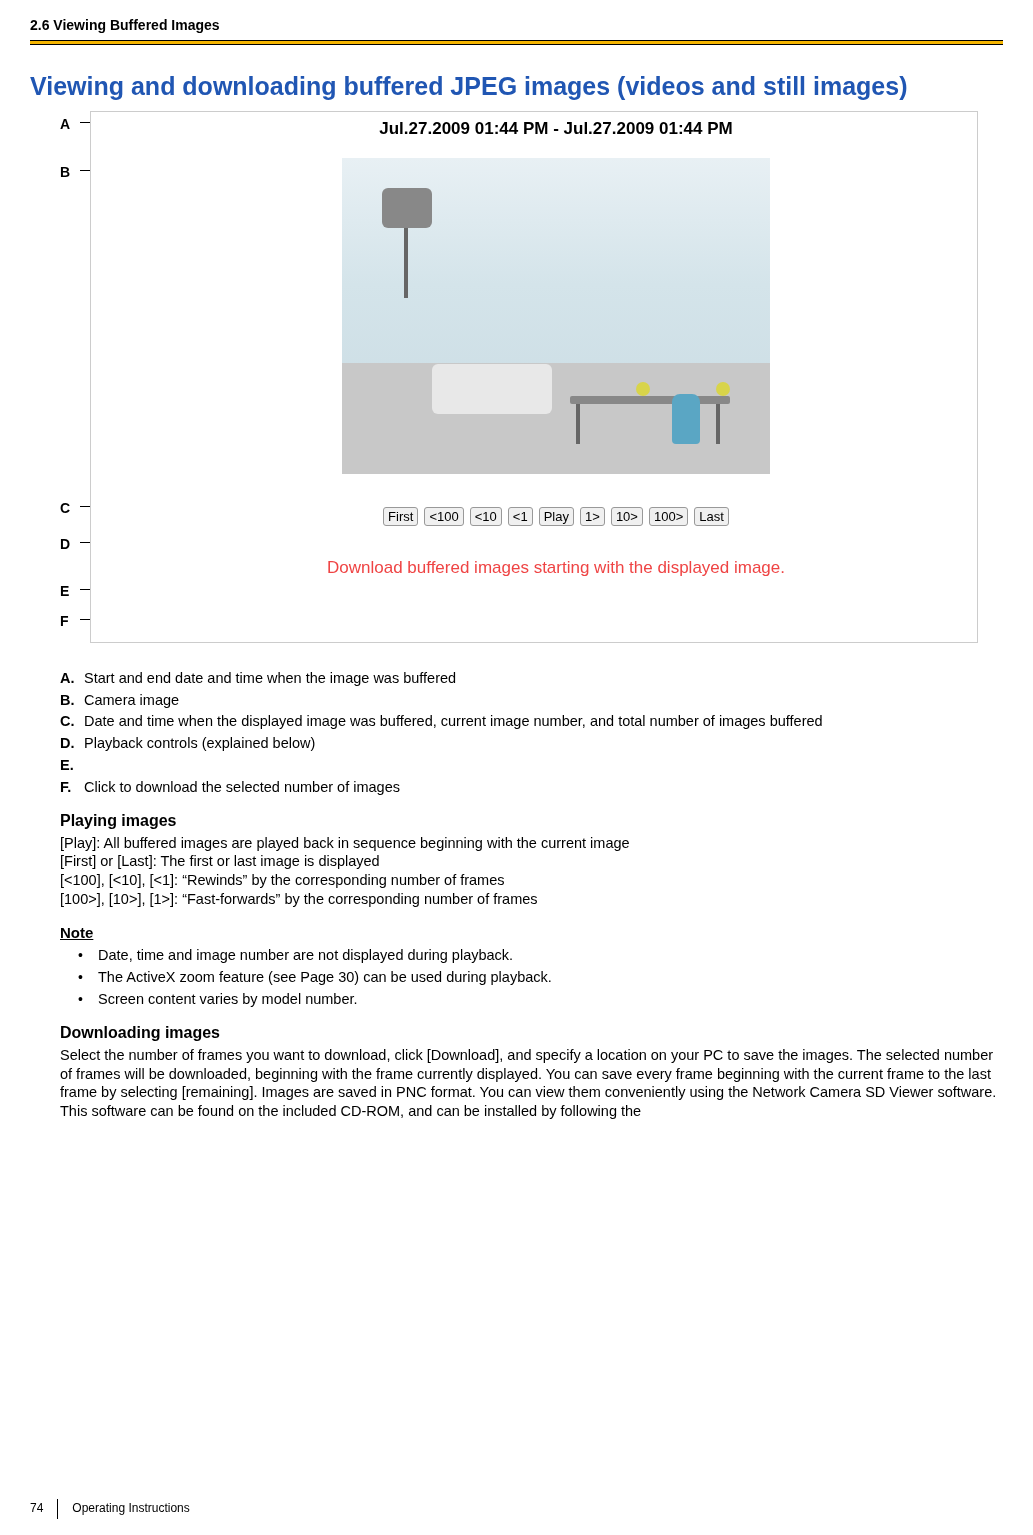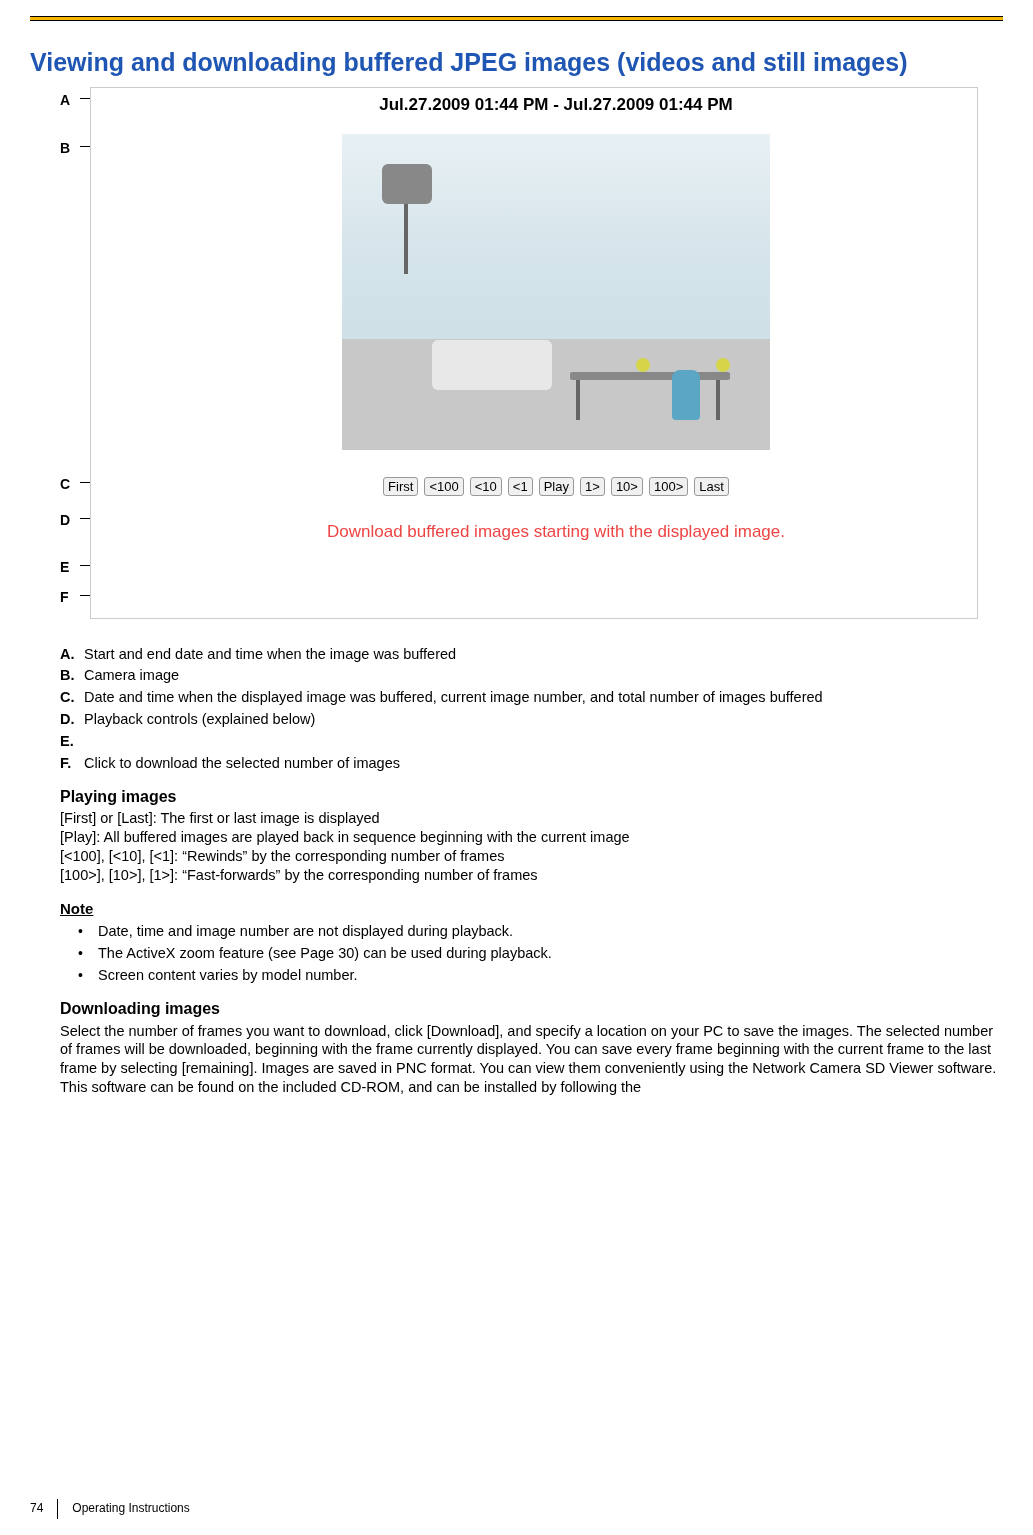--- a/index.html
+++ b/index.html
@@ -150,21 +150,21 @@
     text-align: center;
     margin-top: 16px;
   }
   .controls-row button {
     font-family: Arial;
     font-size: 13px;
     background: #f0f0f0;
     border: 1px solid #999;
     border-radius: 3px;
     padding: 1px 4px;
-    margin: 11px 1px;
+    margin: 17px 1px;
     cursor: pointer;
   }
   .download-text {
     text-align: center;
     color: #ef4444;
     font-size: 17px;
     margin-top: 14px;
   }
   .download-row {
     text-align: center;
@@ -245,20 +245,21 @@
     width: 1px;
     height: 20px;
     background: #000;
     margin-right: 14px;
   }
 </style>
 </head>
 <body>
 
 <div class="page">
+  <div class="header-sec">2.6 Viewing Buffered Images</div>
   <hr class="hr-black">
   <div style="margin-top:-25px">
       <hr class="hr-yellow">
       <hr class="hr-black" style="margin-bottom:25px">
     </div>
 
   <h2 class="main-title">Viewing and downloading buffered JPEG images (videos and still images)</h2>
 
   <div class="figure-area">
 
@@ -329,22 +330,22 @@
     <div class="item">
         <span class="lk">E.</span>
       </div>
     <div class="item">
         <span class="lk">F.</span>
         <span>Click to download the selected number of images</span>
       </div>
   </div>
 
   <div class="subhead">Playing images</div>
+  <div class="body-text">[Play]: All buffered images are played back in sequence beginning with the current image</div>
   <div class="body-text">[First] or [Last]: The first or last image is displayed</div>
-  <div class="body-text">[Play]: All buffered images are played back in sequence beginning with the current image</div>
   <div class="body-text">[&lt;100], [&lt;10], [&lt;1]: “Rewinds” by the corresponding number of frames</div>
   <div class="body-text">[100&gt;], [10&gt;], [1&gt;]: “Fast-forwards” by the corresponding number of frames</div>
 
   <div class="note-head">Note</div>
   <ul class="note-list">
     <li>Date, time and image number are not displayed during playback.</li>
     <li>The ActiveX zoom feature (see Page 30) can be used during playback.</li>
     <li>Screen content varies by model number.</li>
   </ul>
 

